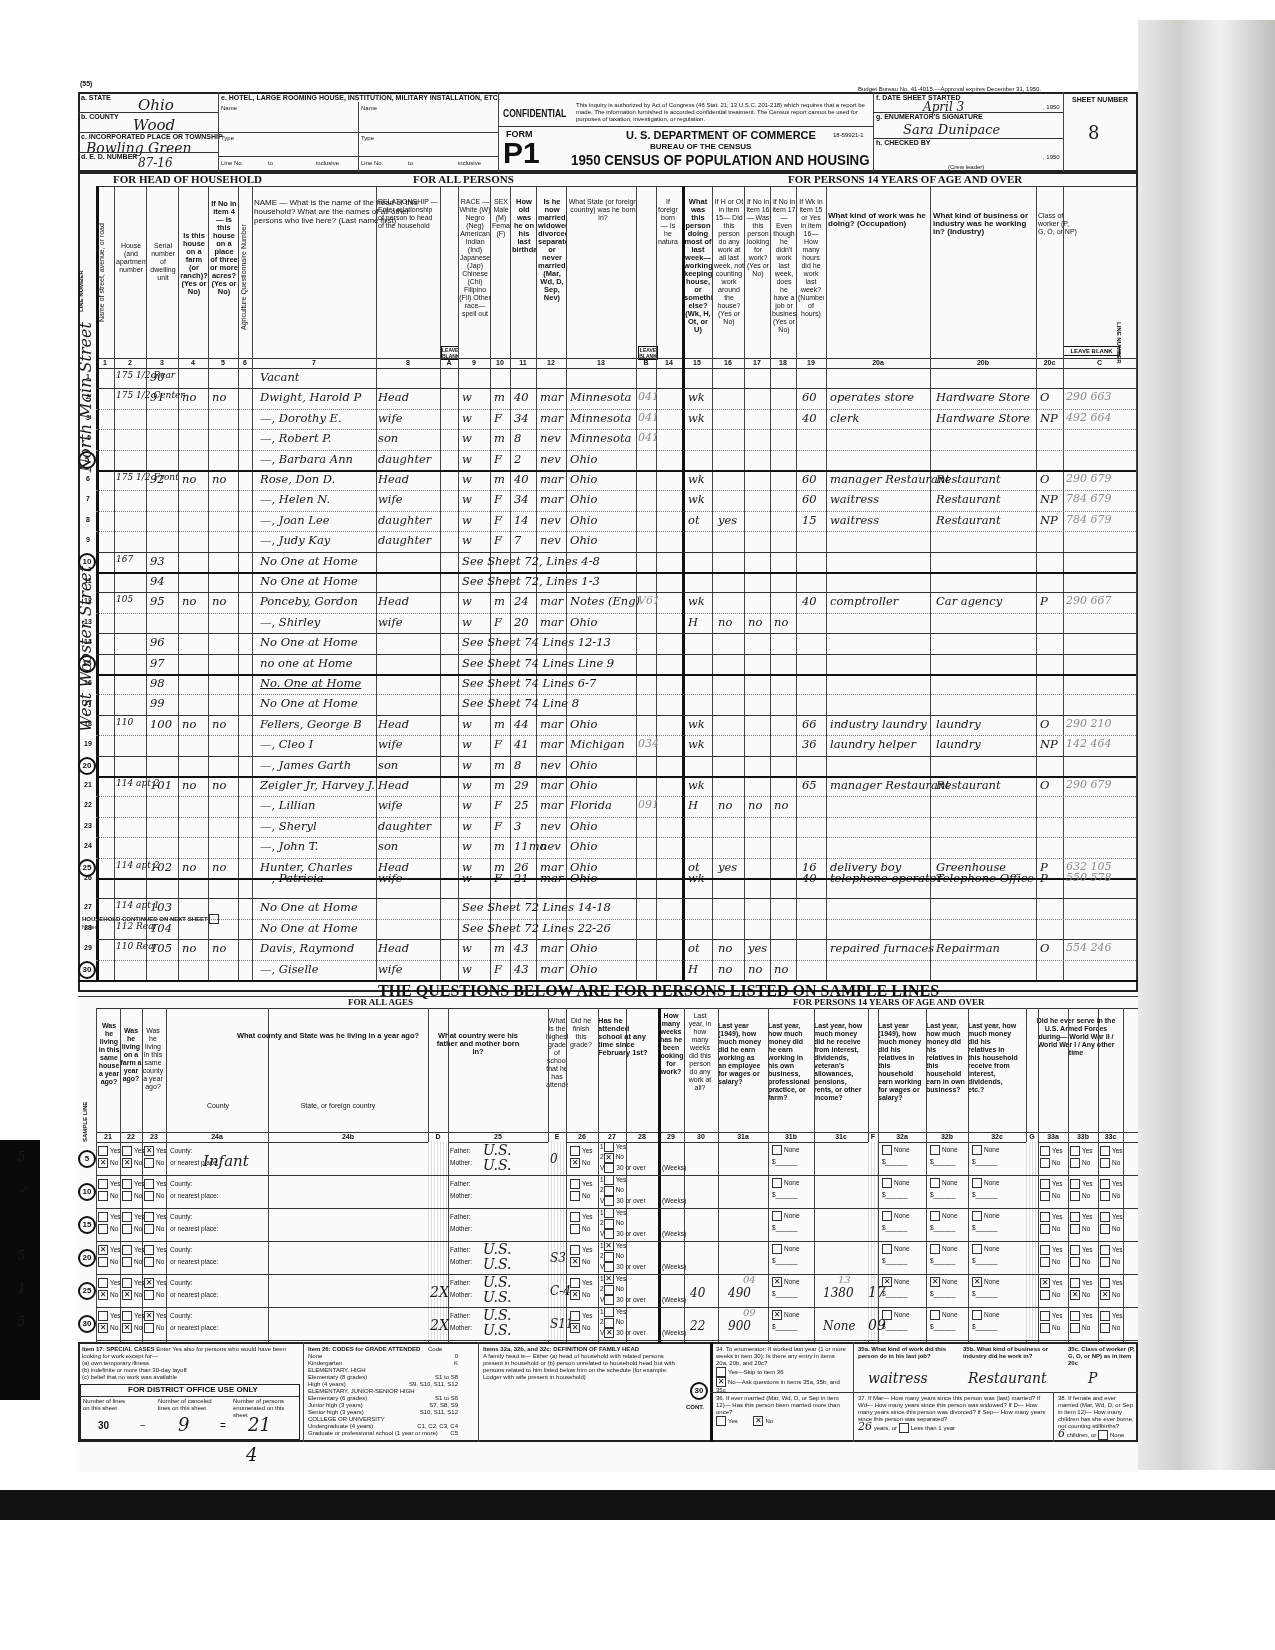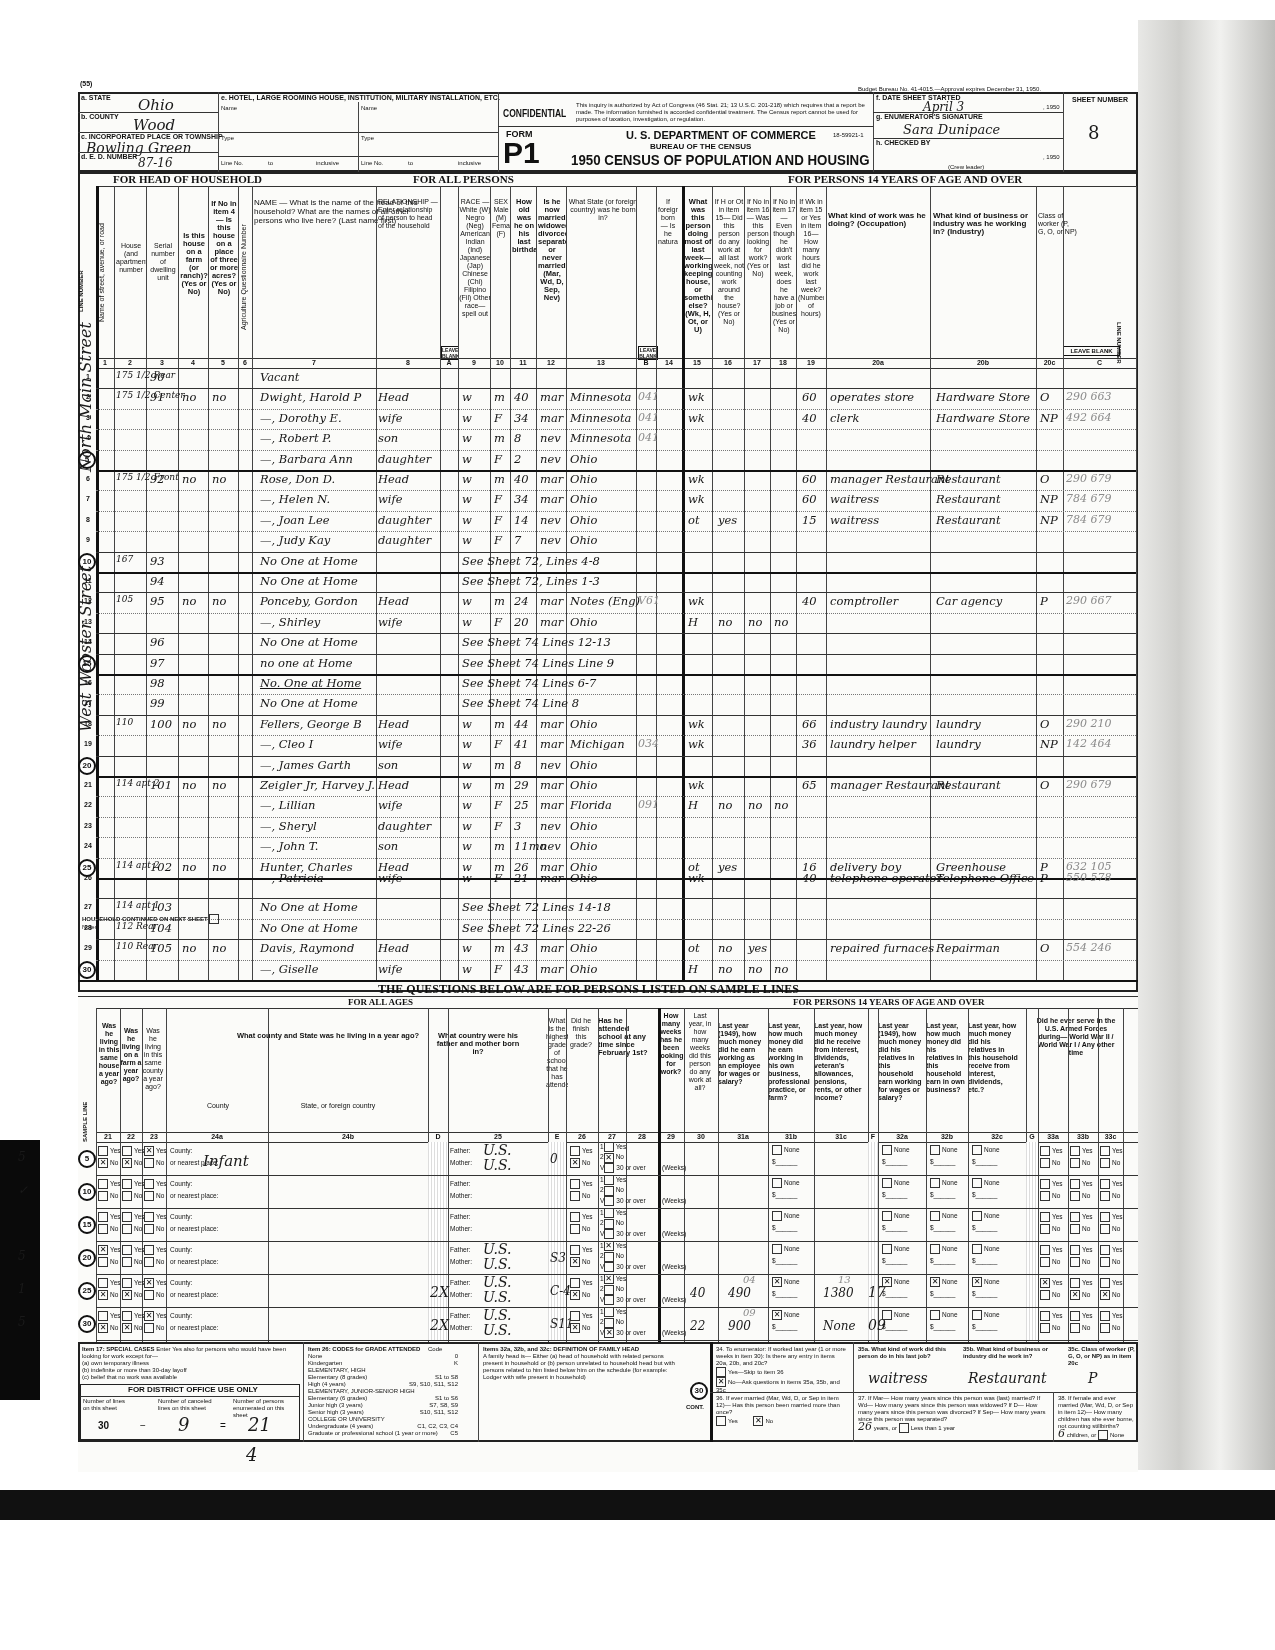--- a/index.html
+++ b/index.html
@@ -612,21 +612,21 @@
       <div class="hline thick" style="left: 18px; width: 1040px; top: 612px;"></div>
     </div>
 
   <div class="abs hand" style="left:-2px;top:380px;transform:rotate(-90deg);transform-origin:left top;font-size:16px;width:160px;">North Main Street</div>
   <div class="abs hand" style="left:-2px;top:640px;transform:rotate(-90deg);transform-origin:left top;font-size:16px;width:140px;">West Wooster Street</div>
 
   <div class="abs tiny bold" style="left:4px;top:822px;"><span>HOUSEHOLD CONTINUED ON NEXT SHEET</span> <span class="chk"></span></div>
   <div class="abs tiny" style="left:4px;top:832px;">Notes</div>
 
   <div class="hline thick" style="left:0;top:888px;width:1060px;"></div>
-  <div class="abs section" style="left:300px;top:890px;font-size:12px;">THE QUESTIONS BELOW ARE FOR PERSONS LISTED ON SAMPLE LINES</div>
+  <div class="abs section" style="left:300px;top:890px;font-size:16px;">THE QUESTIONS BELOW ARE FOR PERSONS LISTED ON SAMPLE LINES</div>
   <div class="hline" style="left:0;top:904px;width:1060px;"></div>
   <div class="abs section" style="left:270px;top:905px;font-size:9px;">FOR ALL AGES</div>
   <div class="abs section" style="left:715px;top:905px;font-size:9px;">FOR PERSONS 14 YEARS OF AGE AND OVER</div>
   <div class="hline" style="left:18px;top:916px;width:1042px;"></div>
 
   <div class="hdrcell bold" style="left:20px;top:930px;width:22px;">Was he living in this same house a year ago?</div>
   <div class="hdrcell bold" style="left:42px;top:935px;width:22px;">Was he living on a farm a year ago?</div>
   <div class="hdrcell" style="left:64px;top:935px;width:22px;">Was he living in this same county a year ago?</div>
   <div class="hdrcell bold" style="left:150px;top:940px;width:200px;font-size:7.5px;">What county and State was he living in a year ago?</div>
   <div class="hdrcell" style="left:90px;top:1010px;width:100px;">County</div>

